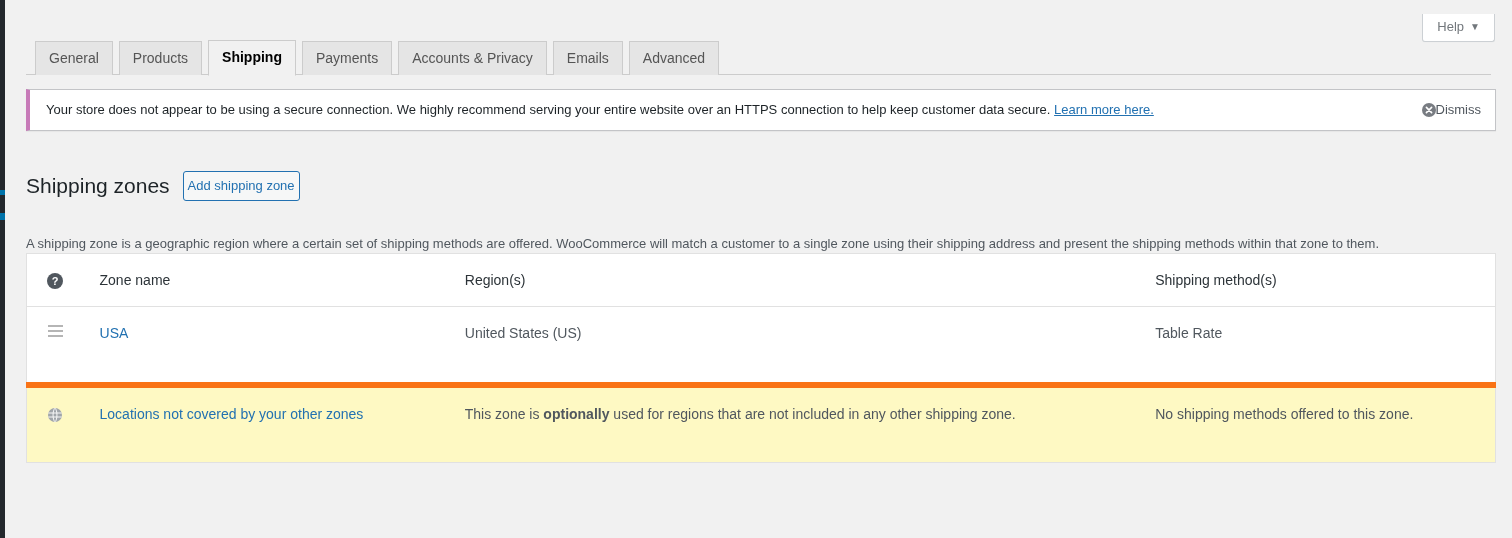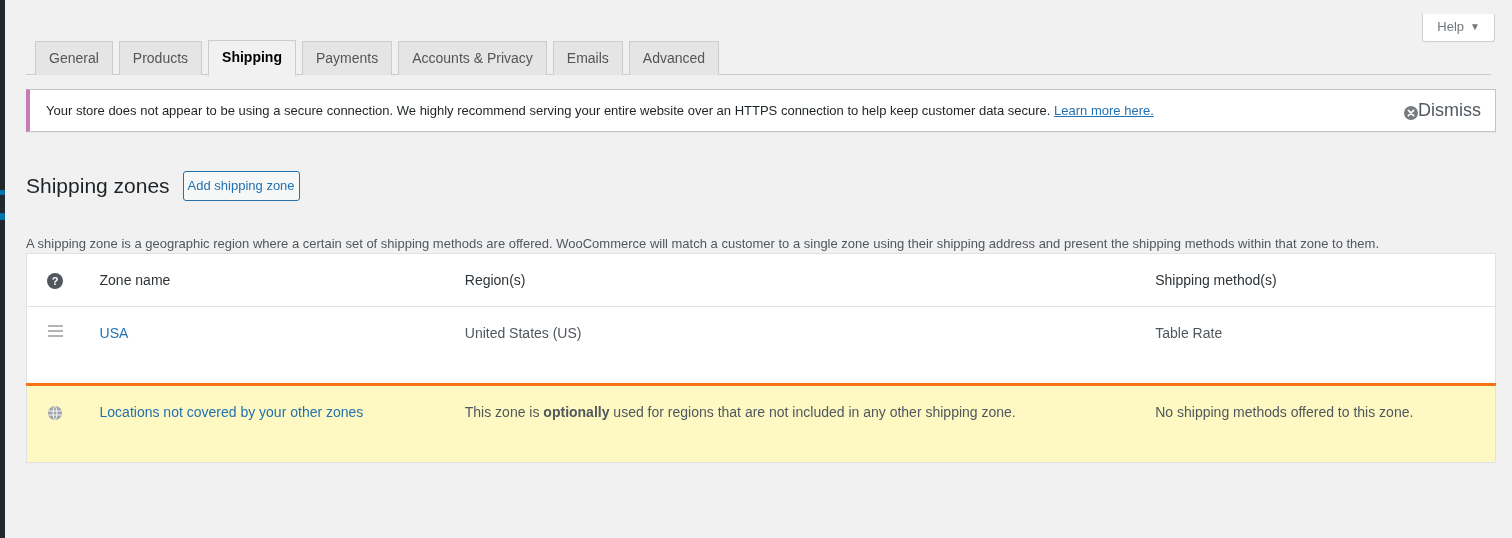--- a/index.html
+++ b/index.html
@@ -126,21 +126,21 @@
     color: #2271b1;
     text-decoration: underline;
     cursor: pointer;
     text-align: right;
   }
   #notice-dismiss {
     display: flex;
     align-items: center;
     gap: 0;
     color: #50575e;
-    font-size: 18px;
+    font-size: 13px;
     cursor: pointer;
     white-space: nowrap;
     padding-right: 2px;
     text-align: center;
   }
   .dismiss-icon {
     width: 14px; height: 14px;
     display: inline-block;
     position: relative;
   }
@@ -236,21 +236,21 @@
     border-bottom: 1px solid #e1e1e1;
   }
   thead th.col-sort { padding-left: 20px; }
 
   tbody tr.zone-row { background: #fff; }
   tbody tr.worldwide-row { background: #fef9c3; }
   tbody td {
     padding: 17px 10px 17px 10px;
     font-size: 14px;
     color: #50575e;
-    border-bottom: 3px solid #f97316;
+    border-bottom: 6px solid #f97316;
     line-height: 1.4;
   }
   tbody tr:last-child td { border-bottom: none; }
   tbody td.col-sort { padding-left: 20px; }
   .zone-link {
     color: #2271b1;
     text-decoration: none;
     cursor: pointer;
     font-size: 14px;
   }

